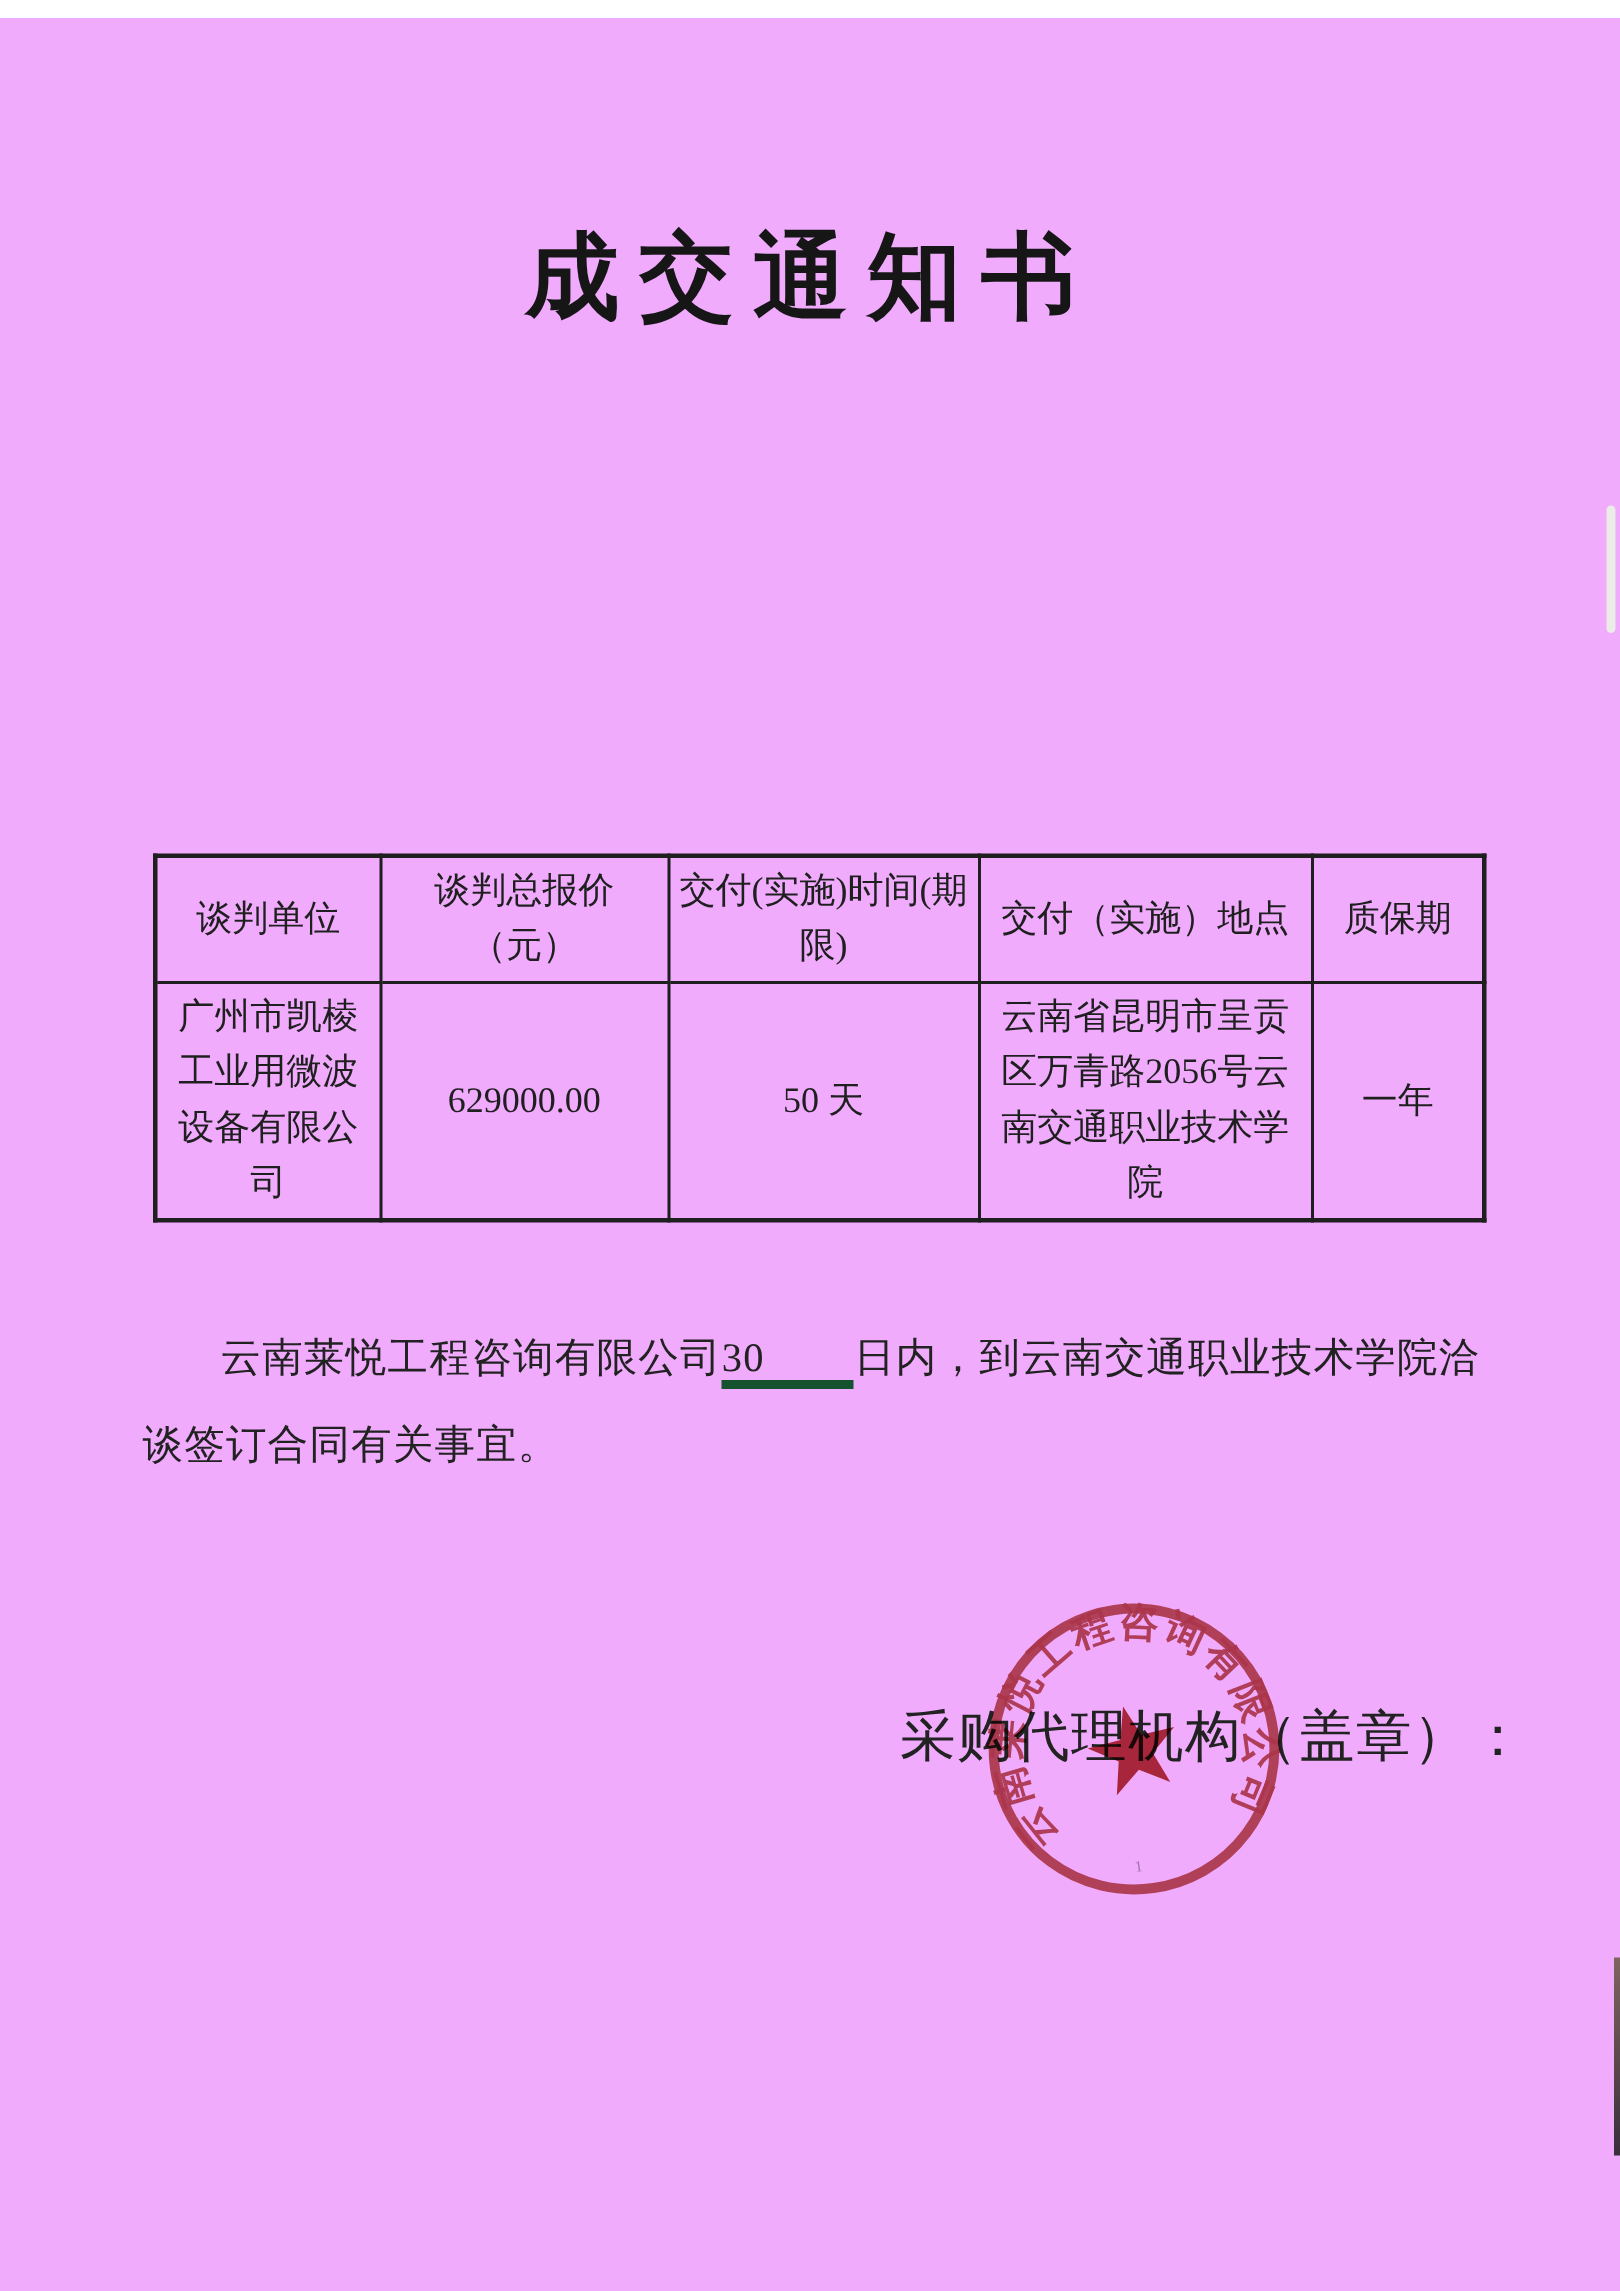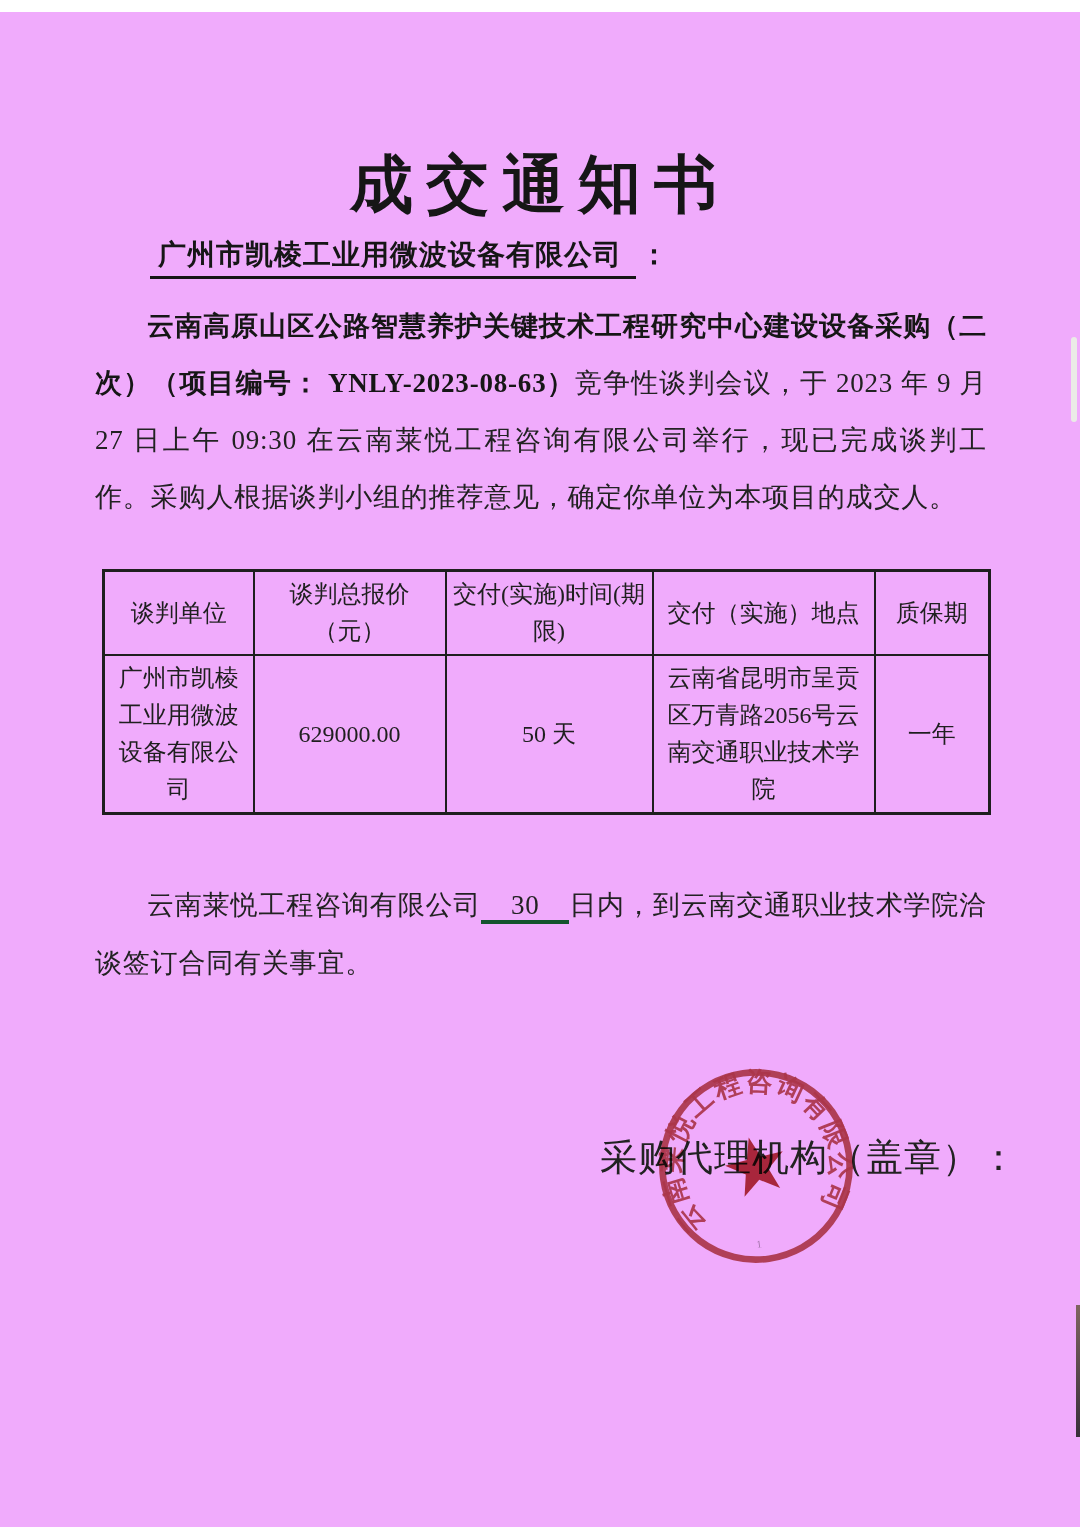--- a/index.html
+++ b/index.html
@@ -89,23 +89,23 @@
     font-size: 27px;
     line-height: 58px;
     text-align: justify;
     text-indent: 52px;
     letter-spacing: 0.8px;
     color: #222;
   }
   .blank-fill {
     display: inline-block;
     min-width: 88px;
-    text-align: center;
+    text-align: left;
     text-indent: 0;
-    border-bottom: 4px solid #14532d;
+    border-bottom: 6px solid #14532d;
     line-height: 30px;
   }
 
   .signature {
     position: absolute;
     top: 1121px;
     left: 600px;
     font-size: 37px;
     color: #222;
     letter-spacing: 1px;
@@ -160,25 +160,21 @@
     border-radius: 3px;
   }
 </style>
 </head>
 <body>
 
 <div class="page">
 
   <h1 class="doc-title">成交通知书</h1>
 
-  <div class="addressee">
-    <span class="addr-name">广州市凯棱工业用微波设备有限公司</span><span class="addr-colon">：</span>
-  </div>
-
-  <p class="intro"><span class="bold">云南高原山区公路智慧养护关键技术工程研究中心建设设备采购（二次）（项目编号： YNLY-2023-08-63）</span><span>竞争性谈判会议，于 2023 年 9 月 27 日上午 09:30 在云南莱悦工程咨询有限公司举行，现已完成谈判工作。采购人根据谈判小组的推荐意见，确定你单位为本项目的成交人。</span></p>
+
 
   <table class="award-table">
     <colgroup>
       <col style="width:150px">
       <col style="width:192px">
       <col style="width:207px">
       <col style="width:222px">
       <col style="width:115px">
     </colgroup>
     <thead>

